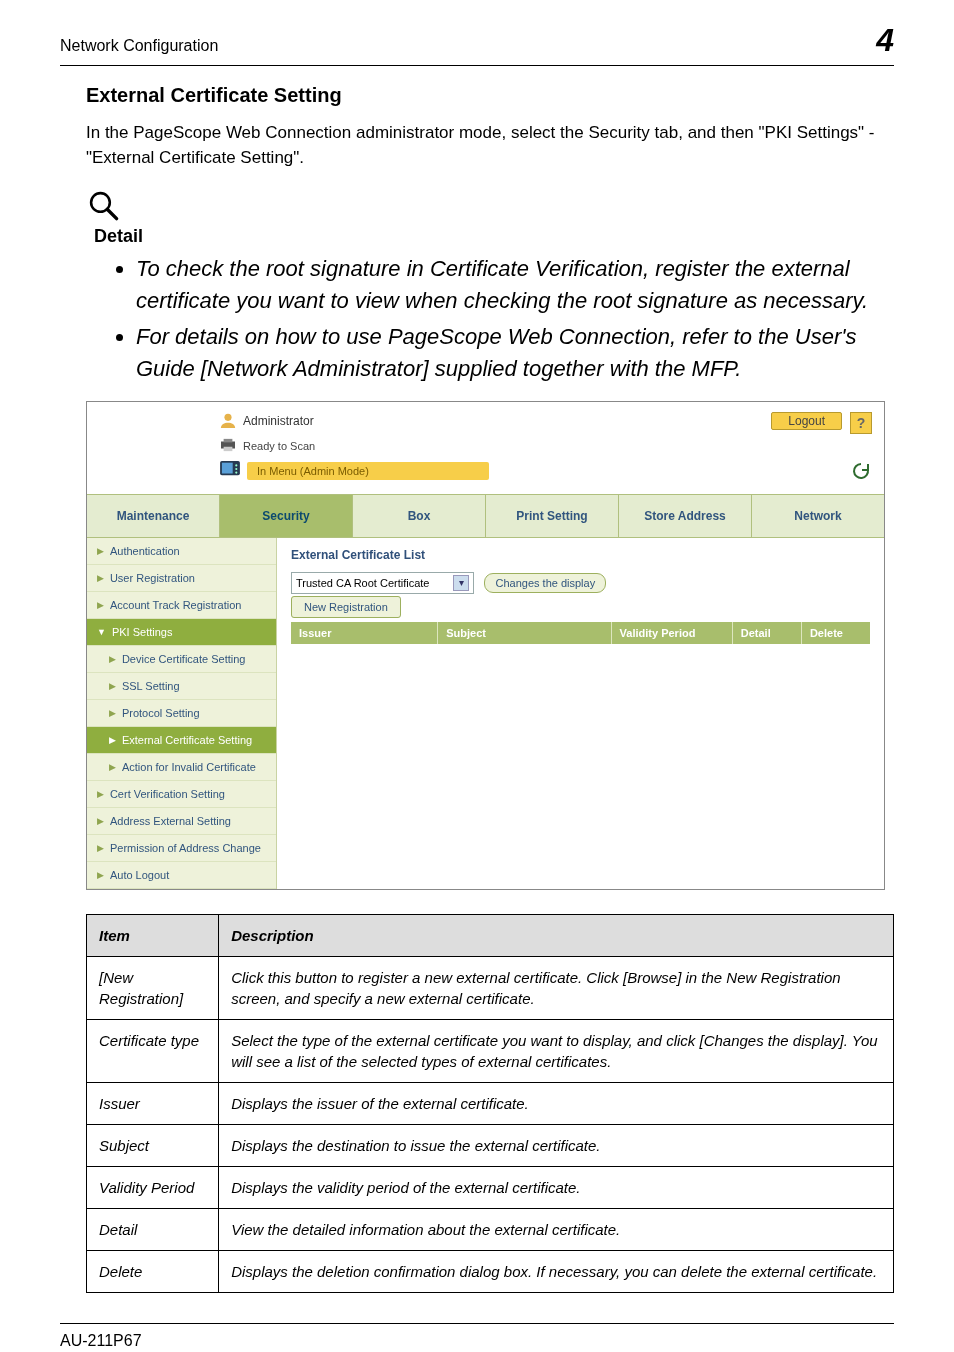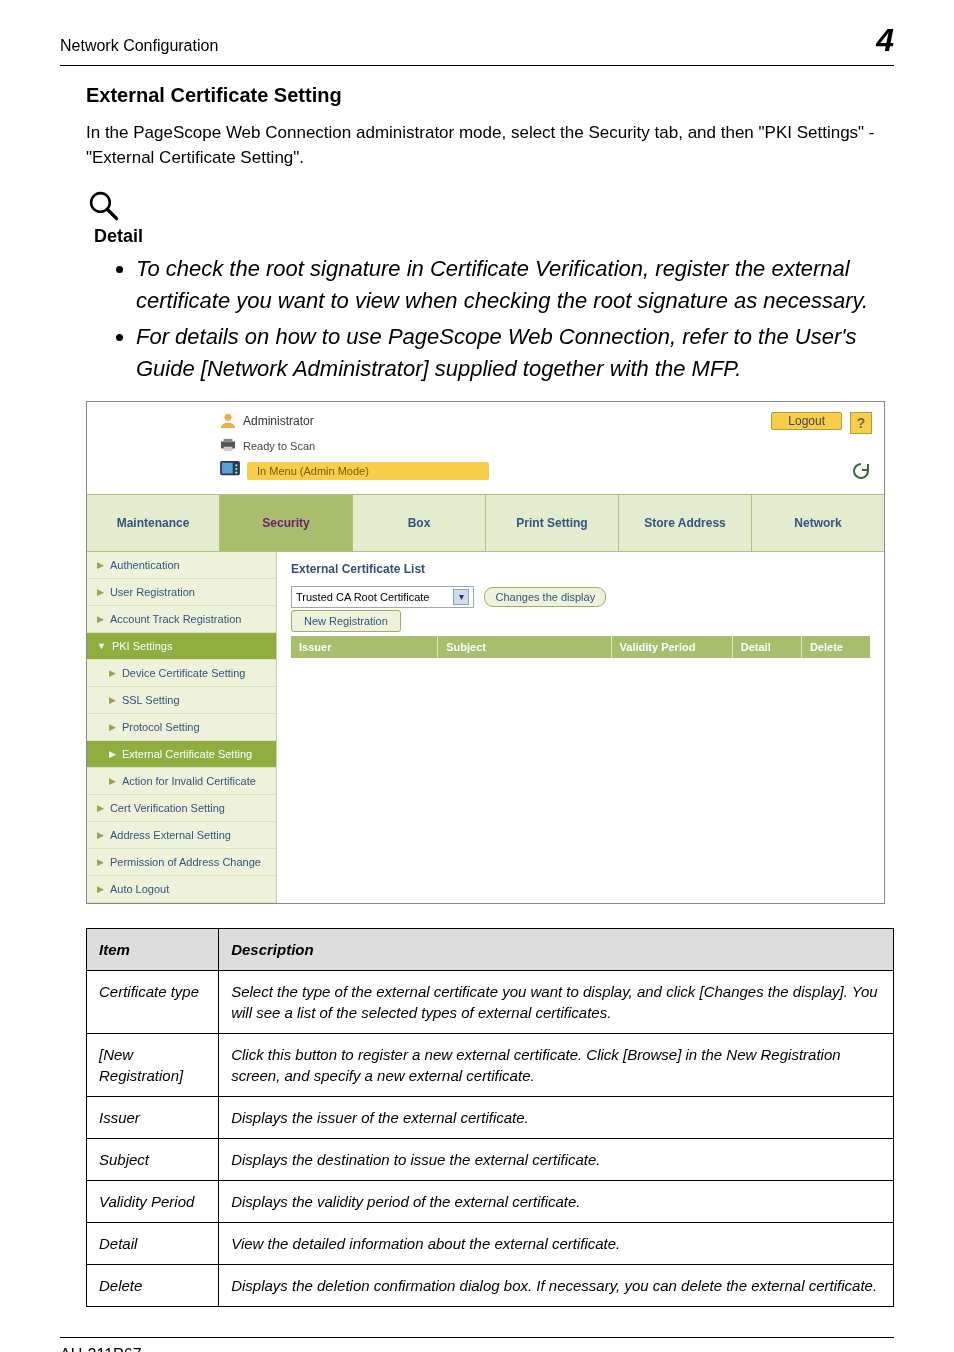--- a/index.html
+++ b/index.html
@@ -21,23 +21,23 @@
     .ss-topbar .spacer { flex:1; }
     .ss-logout { background:#f7ce49; color:#444; font-size:12px; padding:1px 16px; border:1px solid #b89a2e; border-radius:2px; }
     .ss-help { width:22px; height:22px; background:#f7ce49; border:1px solid #b89a2e; margin-left:8px; display:flex; align-items:center; justify-content:center; font-weight:bold; color:#666; font-size:14px; }
     .ss-statusrow { display:flex; align-items:center; padding:0 12px 6px 132px; font-size:11px; color:#444; }
     .ss-statusrow .ic { width:18px; height:14px; margin-right:6px; }
     .ss-menurow { display:flex; align-items:center; padding:0 12px 10px 132px; }
     .ss-menurow .ic { width:22px; height:18px; margin-right:6px; }
     .ss-menurow .menulabel { font-size:11px; color:#fff; background:#f7ce49; padding:3px 120px 3px 10px; border-radius:2px; color:#7a5c00; font-weight:normal; }
     .ss-refresh { width:22px; height:22px; margin-left:auto; display:flex; align-items:center; justify-content:center; }
     .ss-tabrow { display:flex; margin-top:2px; }
-    .ss-tab { flex:1; text-align:center; font-size:12px; font-weight:bold; padding:21px 0; border-top:1px solid #b0c07e; border-right:1px solid #b0c07e; color:#31557e; background:#e4ecd0; }
+    .ss-tab { flex:1; text-align:center; font-size:12px; font-weight:bold; padding:14px 0; border-top:1px solid #b0c07e; border-right:1px solid #b0c07e; color:#31557e; background:#e4ecd0; }
     .ss-tab.inactive { color:#31557e; }
-    .ss-tab.active { background:#a8be6c; color:#701a75; }
+    .ss-tab.active { background:#a8be6c; color:#0c4a6e; }
     .ss-tab:last-child { border-right:none; }
     .ss-body { display:flex; border-top:1px solid #b0c07e; min-height:260px; }
     .ss-sidebar { width:190px; background:#eef2da; border-right:1px solid #c9d3a3; font-size:11px; }
     .sb-item { padding:7px 10px; border-bottom:1px solid #dce4bf; color:#31557e; display:flex; align-items:center; gap:6px; }
     .sb-item .tri { color:#8fa54f; font-size:9px; }
     .sb-sub { padding-left:22px; }
     .sb-selected { background:#8fae3f; color:#fff; }
     .sb-selected .tri { color:#fff; }
     .sb-dark { background:#8fae3f; color:#fff; }
     .sb-dark .tri { color:#fff; }
@@ -215,26 +215,26 @@
 
 <table class="desc-table">
   <thead>
     <tr>
       <th>Item</th>
       <th>Description</th>
     </tr>
   </thead>
   <tbody>
     <tr>
+        <td>[New Registration]</td>
+        <td>Click this button to register a new external certificate. Click [Browse] in the New Registration screen, and specify a new external certificate.</td>
+      </tr>
+    <tr>
         <td>Certificate type</td>
         <td>Select the type of the external certificate you want to display, and click [Changes the display]. You will see a list of the selected types of external certificates.</td>
-      </tr>
-    <tr>
-        <td>[New Registration]</td>
-        <td>Click this button to register a new external certificate. Click [Browse] in the New Registration screen, and specify a new external certificate.</td>
       </tr>
     <tr>
         <td>Issuer</td>
         <td>Displays the issuer of the external certificate.</td>
       </tr>
     <tr>
         <td>Subject</td>
         <td>Displays the destination to issue the external certificate.</td>
       </tr>
     <tr>

